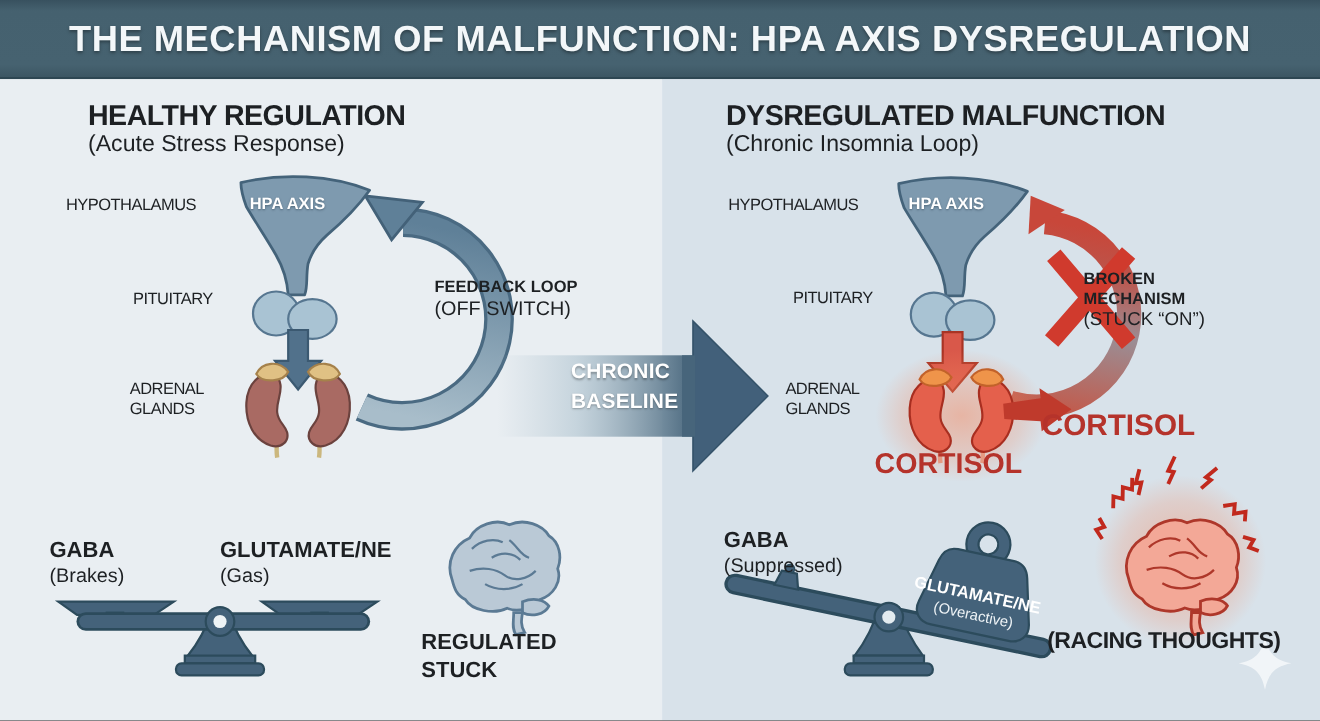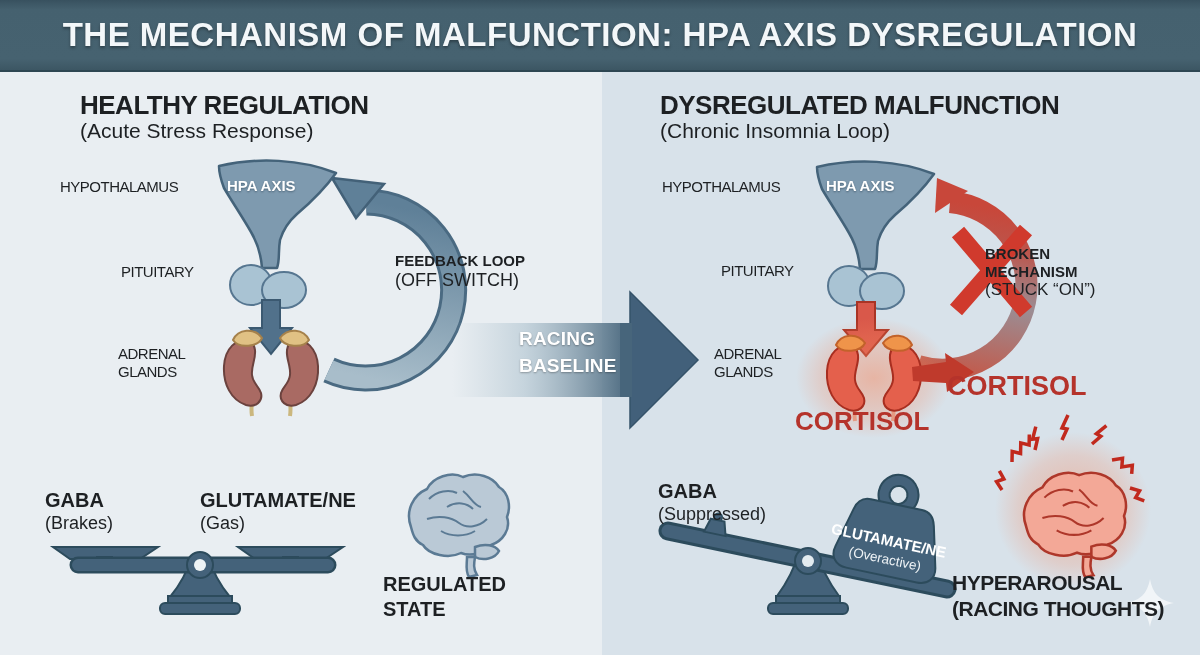--- a/index.html
+++ b/index.html
@@ -244,25 +244,25 @@
   <div class="lbl" style="left:45px;top:489px;width:122px;">
     <div class="fs20 b">GABA</div>
     <div class="fs18">(Brakes)</div>
   </div>
   <div class="lbl" style="left:200px;top:489px;width:180px;">
     <div class="fs20 b">GLUTAMATE/NE</div>
     <div class="fs18">(Gas)</div>
   </div>
   <div class="lbl fs20 b" style="left:383px;top:572px;width:160px;line-height:25px;">
     <div>REGULATED</div>
-    <div>STATE</div>
+    <div>STUCK</div>
   </div>
 
   <div class="lbl arrow-text" style="left:519px;top:325px;width:152px;">
-    <div>RACING</div>
+    <div>CHRONIC</div>
     <div>BASELINE</div>
   </div>
 
   <div class="lbl heading" style="left:660px;top:90px;width:480px;">DYSREGULATED MALFUNCTION</div>
   <div class="lbl subheading" style="left:660px;top:119px;width:480px;">(Chronic Insomnia Loop)</div>
 
   <div class="lbl fs19 tight" style="left:662px;top:178px;width:180px;">HYPOTHALAMUS</div>
   <div class="lbl fs19 b white" style="left:826px;top:177px;width:100px;">HPA AXIS</div>
   <div class="lbl fs19 tight" style="left:721px;top:262px;width:145px;">PITUITARY</div>
   <div class="lbl fs19 tight" style="left:714px;top:345px;width:140px;">
@@ -275,17 +275,16 @@
     <div class="fs17">(STUCK “ON”)</div>
   </div>
   <div class="lbl fs26 b red" style="left:795px;top:396px;width:150px;">CORTISOL</div>
   <div class="lbl fs27 b red" style="left:947px;top:361px;width:150px;">CORTISOL</div>
 
   <div class="lbl" style="left:658px;top:480px;width:122px;">
     <div class="fs20 b">GABA</div>
     <div class="fs18">(Suppressed)</div>
   </div>
   <div class="lbl fs21 b" style="left:952px;top:570px;width:248px;line-height:26px;letter-spacing:-.5px;">
-    <div>HYPERAROUSAL</div>
     <div>(RACING THOUGHTS)</div>
   </div>
 
 </div>
 
 </body></html>

